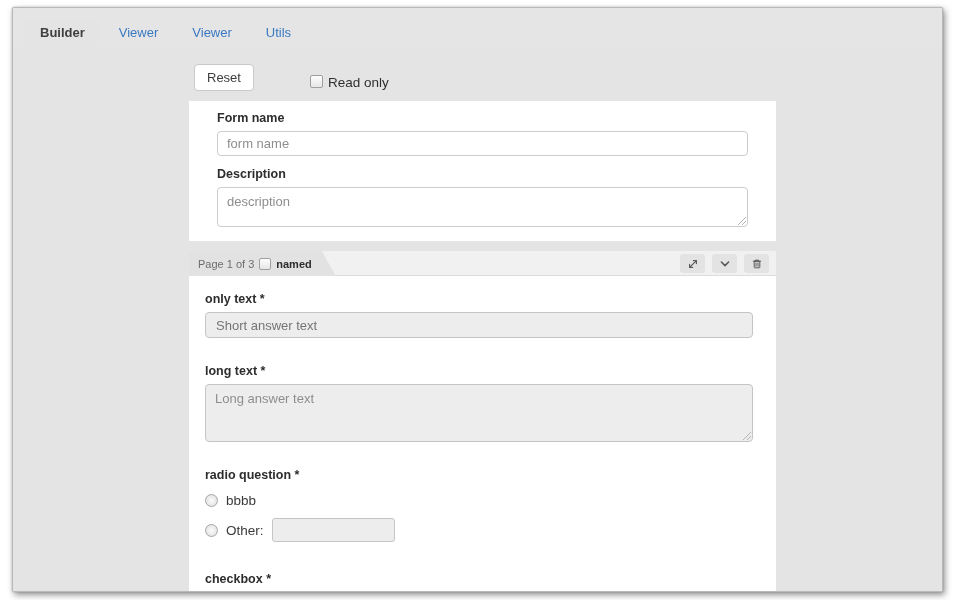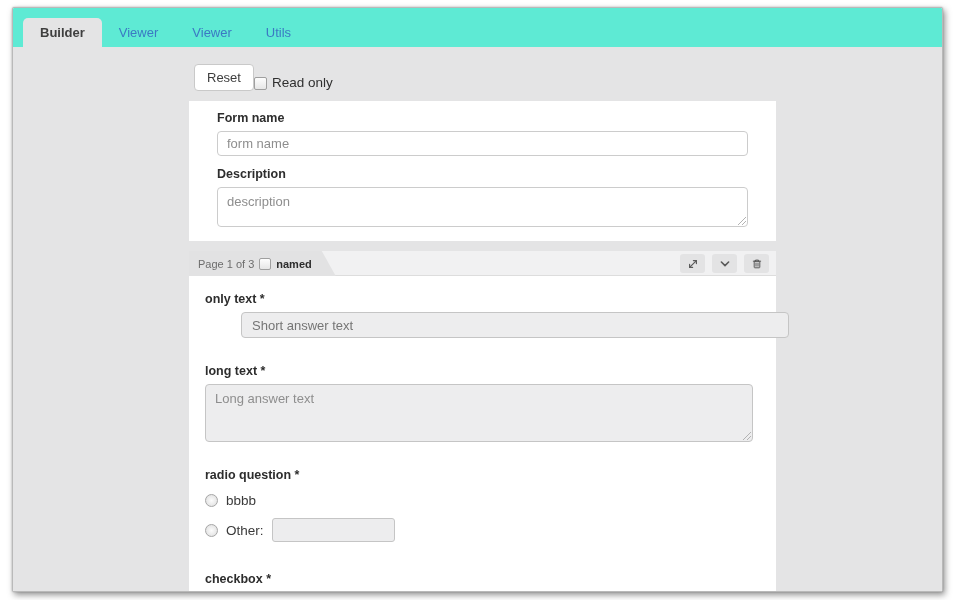--- a/index.html
+++ b/index.html
@@ -6,40 +6,40 @@
   html,body { width:954px; height:600px; background:#fff; font-family:"Liberation Sans", sans-serif; overflow:hidden; }
 
   .window {
     position:absolute; left:12px; top:7px; width:931px; height:585px;
     background:#fff; border:1px solid #b9b9b9; border-radius:2px;
     box-shadow:2px 3px 6px rgba(60,60,60,.55), 0 0 2px rgba(0,0,0,.25);
     overflow:hidden;
   }
 
   
-  .tabbar { display:flex; align-items:flex-end; height:39px; padding-left:10px; background:#5eead4; }
+  .tabbar { display:flex; align-items:flex-end; height:39px; padding-left:10px; background:#e5e5e5; }
   .tab {
     padding:8px 17px 8px; font-size:13px; color:#3b79c3; cursor:pointer;
     border-radius:5px 5px 0 0; line-height:13px;
   }
   .tab.active { background:#e4e4e5; color:#3f3f3f; font-weight:bold; }
 
   
   .content {
     height:546px; background:#e4e4e5; padding:17px 0 0 176px; overflow:hidden;
   }
   .column { width:587px; }
 
   
   .toolbar { display:flex; align-items:flex-end; margin-left:5px; height:27px; }
   .reset-btn {
     height:27px; padding:0 12px; background:#fff; border:1px solid #c9c9c9;
     border-radius:4px; font-size:13px; color:#3d3d3d; font-family:inherit; cursor:pointer;
   }
-  .readonly-group { display:flex; align-items:flex-end; gap:5px; margin-left:0; padding-bottom:1px; }
+  .readonly-group { display:flex; align-items:flex-start; gap:5px; margin-left:12px; padding-bottom:1px;padding-left:44px; }
   .cb {
     display:inline-block; width:13px; height:13px; background:linear-gradient(#fdfdfd,#e6e6e6);
     border:1px solid #9f9f9f; border-radius:2px; flex:none; cursor:pointer;
   }
   .readonly-group label { font-size:13.5px; color:#2f2f2f; }
 
   
   .panel-meta { margin-top:10px; background:#fff; padding:10px 28px 14px; }
   .field-label { display:block; font-size:12.5px; font-weight:bold; color:#2d2d2d; line-height:14px; margin-bottom:6px; }
   .text-input {
@@ -76,21 +76,21 @@
     width:25px; height:19px; background:#e3e3e4; border:none; border-radius:3px;
     display:flex; align-items:center; justify-content:center; cursor:pointer; padding:0;
   }
   .icon-btn svg { display:block; }
 
   
   .page-body { padding:16px 23px 0 16px; }
   .fgroup { margin-bottom:26px; }
   .preview-input {
     width:100%; height:26px; border:1px solid #c5c5c5; border-radius:4px;
-    padding:0 10px; font-size:13px; font-family:inherit; color:#555; background:#ededee;margin-left:36px;
+    padding:0 10px; font-size:13px; font-family:inherit; color:#555; background:#ededee;
   }
   .ta-preview { height:58px; background:#ededee; border-color:#c5c5c5; }
   .radio-row { display:flex; align-items:center; gap:8px; margin-top:10px; min-height:16px; }
   .radio {
     display:inline-block; width:13px; height:13px; border-radius:50%;
     background:radial-gradient(#fcfcfc,#dcdcdc); border:1px solid #a6a6a6; flex:none; cursor:pointer;
   }
   .radio-row label { font-size:13.5px; color:#3a3a3a; }
   .other-input {
     width:123px; height:24px; border:1px solid #c5c5c5; border-radius:3px;

